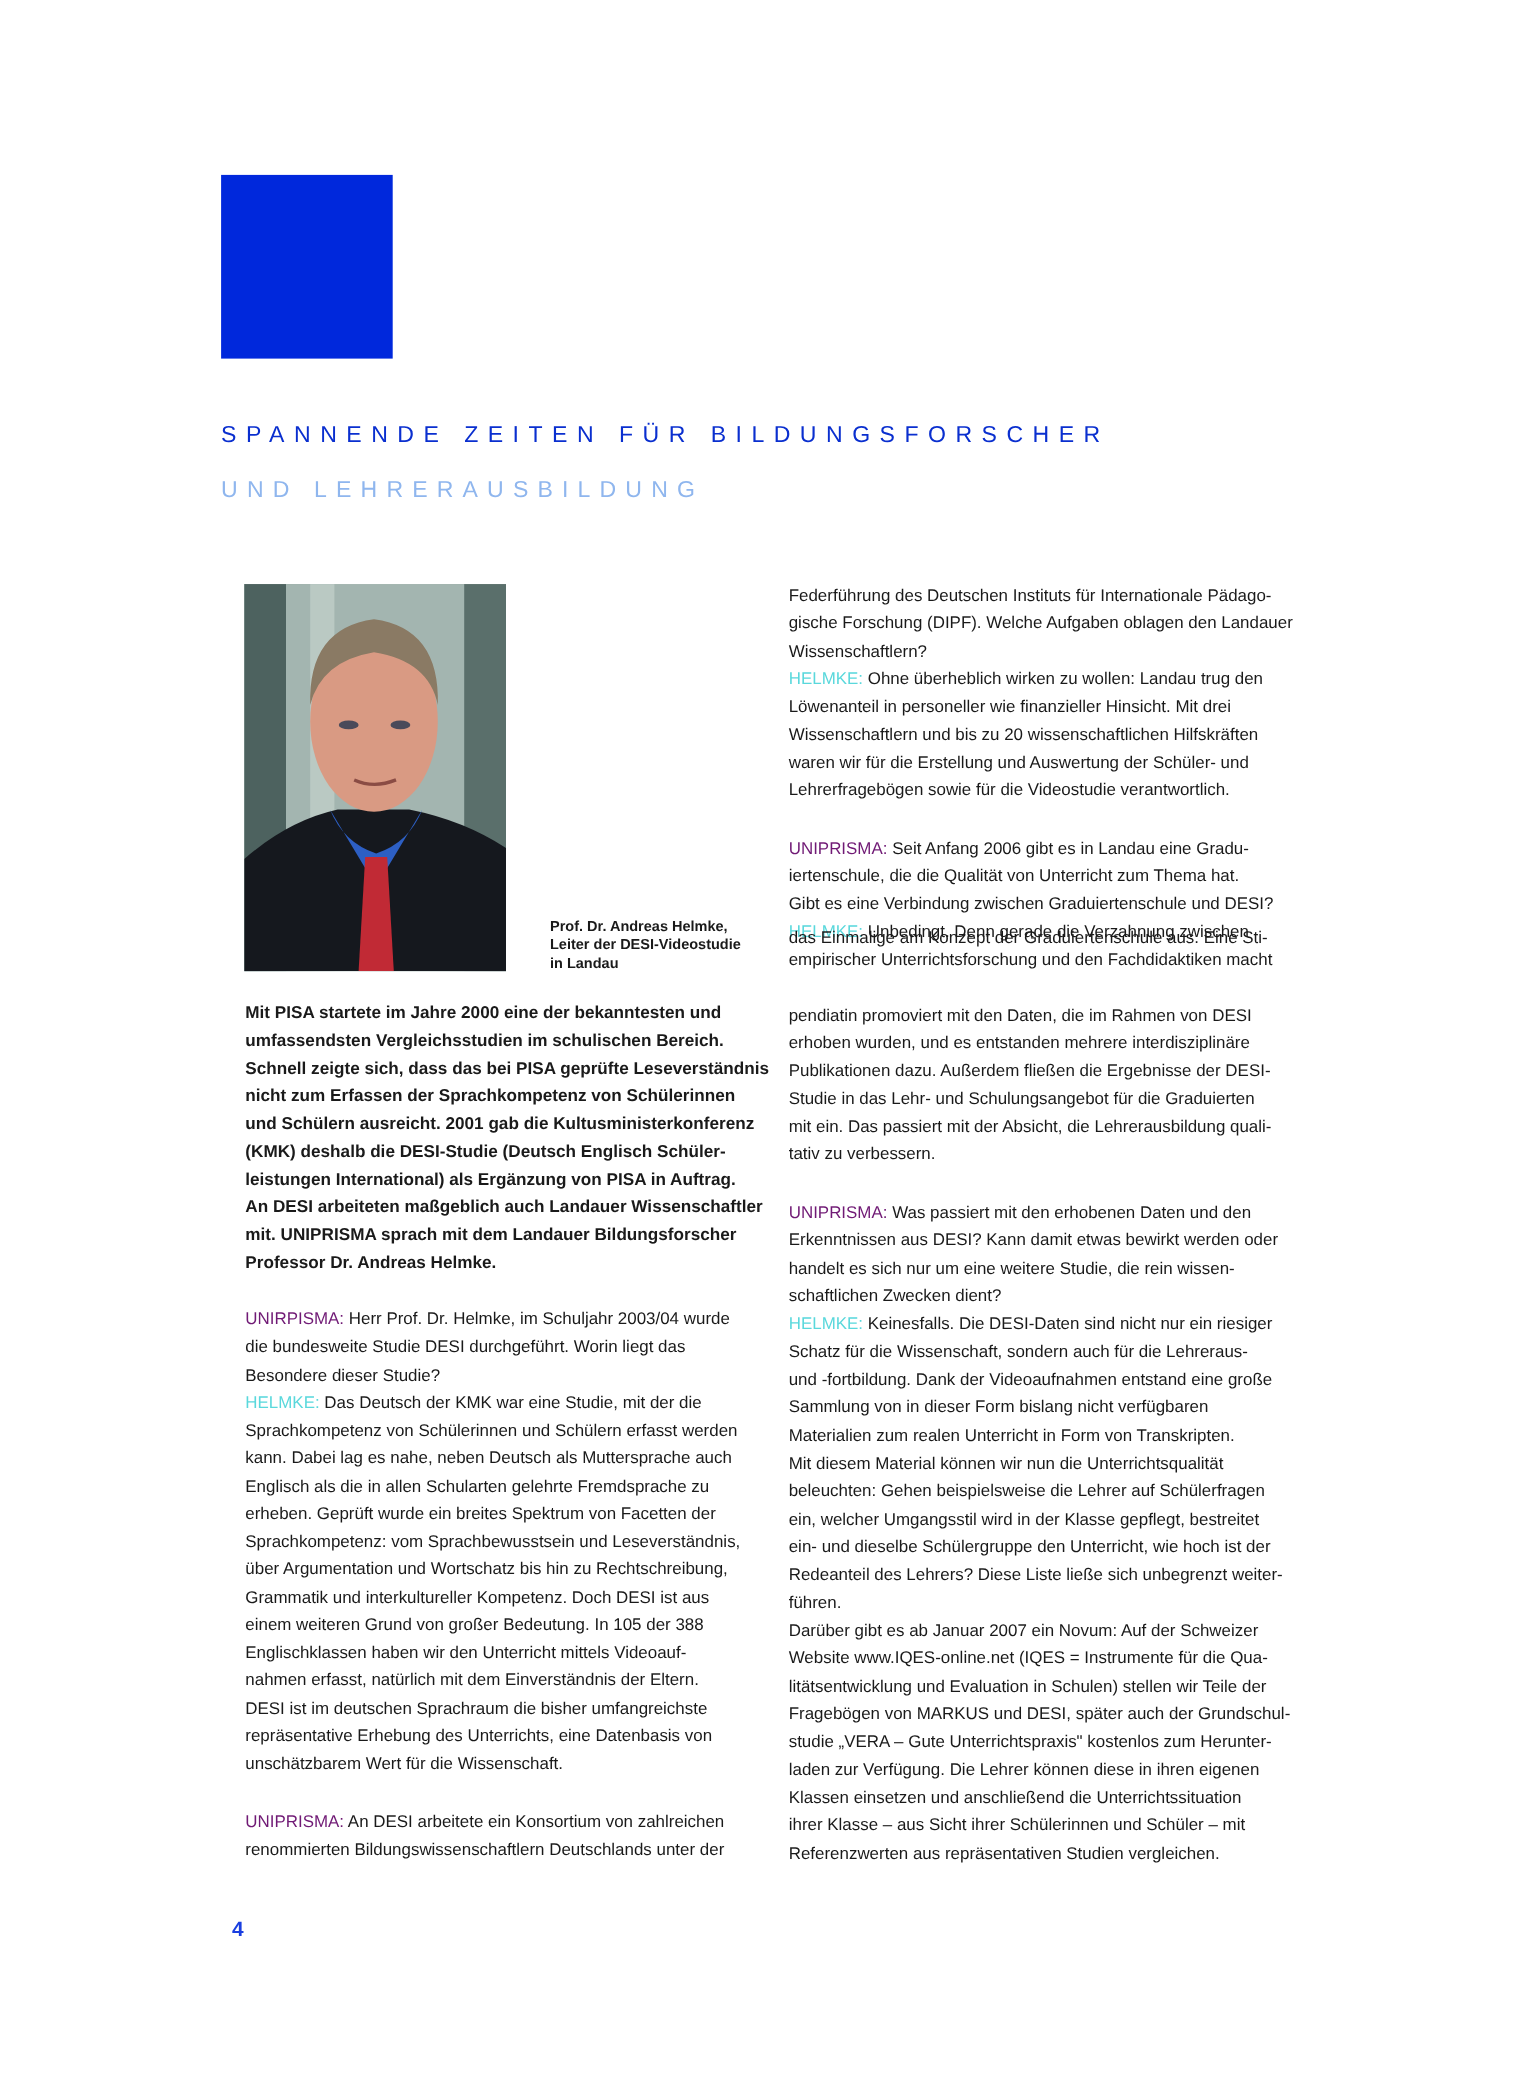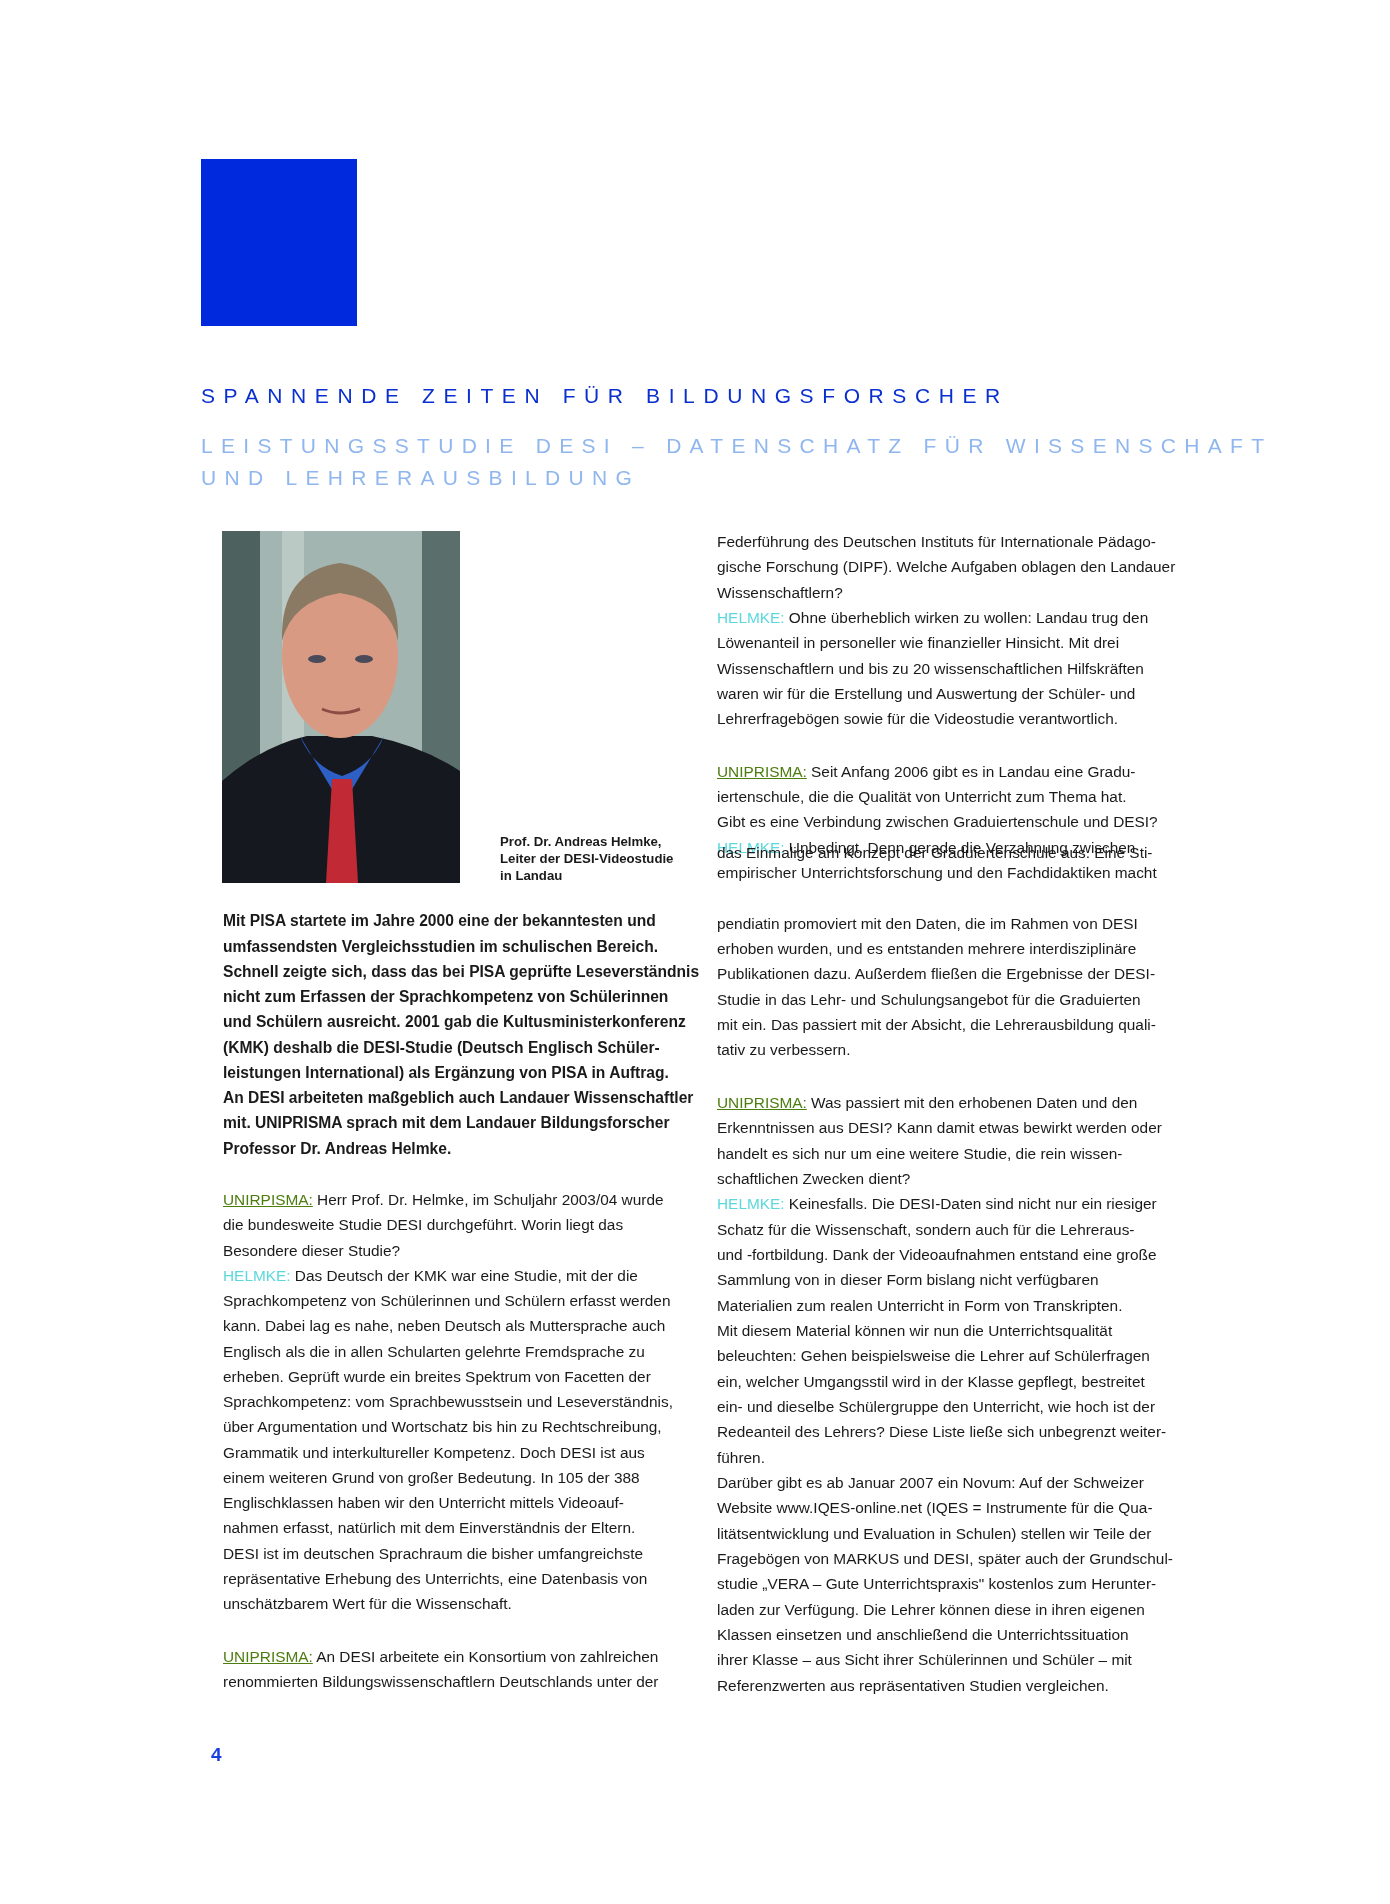--- a/index.html
+++ b/index.html
@@ -13,32 +13,31 @@
   .portrait { position: absolute; left: 222px; top: 531px; width: 238px; height: 352px; overflow: hidden;
               background: linear-gradient(90deg, #5f7a78 0%, #8aa19d 18%, #b9c9c4 40%, #a7b9b4 70%, #6b817d 100%); }
   .caption { position: absolute; left: 480px; top: 833px; font-size: 13.2px; font-weight: bold; line-height: 17px;
              color: #1a1a1a; }
   .caption div { white-space: nowrap; padding-left: 20px; }
   .col { position: absolute; font-size: 15.4px; color: #1a1a1a; }
   .col .ln { position: absolute; left: 0; white-space: nowrap; }
   .col.left { left: 223px; }
   .col.right { left: 717px; }
   .lead { font-weight: bold; font-size: 15.6px; }
-  .spk-u { color: #4d7c0f; text-decoration: underline; }
+  .spk-u { color: #701a75; }
   .spk-h { color: #5ad8dc; margin-top: 11px; }
   .page-num { position: absolute; left: 211px; top: 1744px; font-size: 19px; font-weight: bold; color: #1a3fe0; }
 </style>
 </head>
 <body>
 
 <div class="blue-square"></div>
 
 <div class="title">SPANNENDE ZEITEN FÜR BILDUNGSFORSCHER</div>
 <div class="subtitle">
-  <div>LEISTUNGSSTUDIE DESI – DATENSCHATZ FÜR WISSENSCHAFT</div>
   <div>UND LEHRERAUSBILDUNG</div>
 </div>
 
 <div class="portrait">
   <svg width="238" height="352" viewBox="0 0 238 352">
     <rect x="0" y="0" width="238" height="352" fill="#a3b5b0"></rect>
     <rect x="0" y="0" width="38" height="352" fill="#4d625f"></rect>
     <rect x="60" y="0" width="22" height="352" fill="#c3d1cc" opacity="0.7"></rect>
     <rect x="200" y="0" width="38" height="352" fill="#5a6f6b"></rect>
     <path d="M0 352 L0 250 Q40 215 85 205 L150 205 Q200 215 238 240 L238 352 Z" fill="#15181e"></path>

